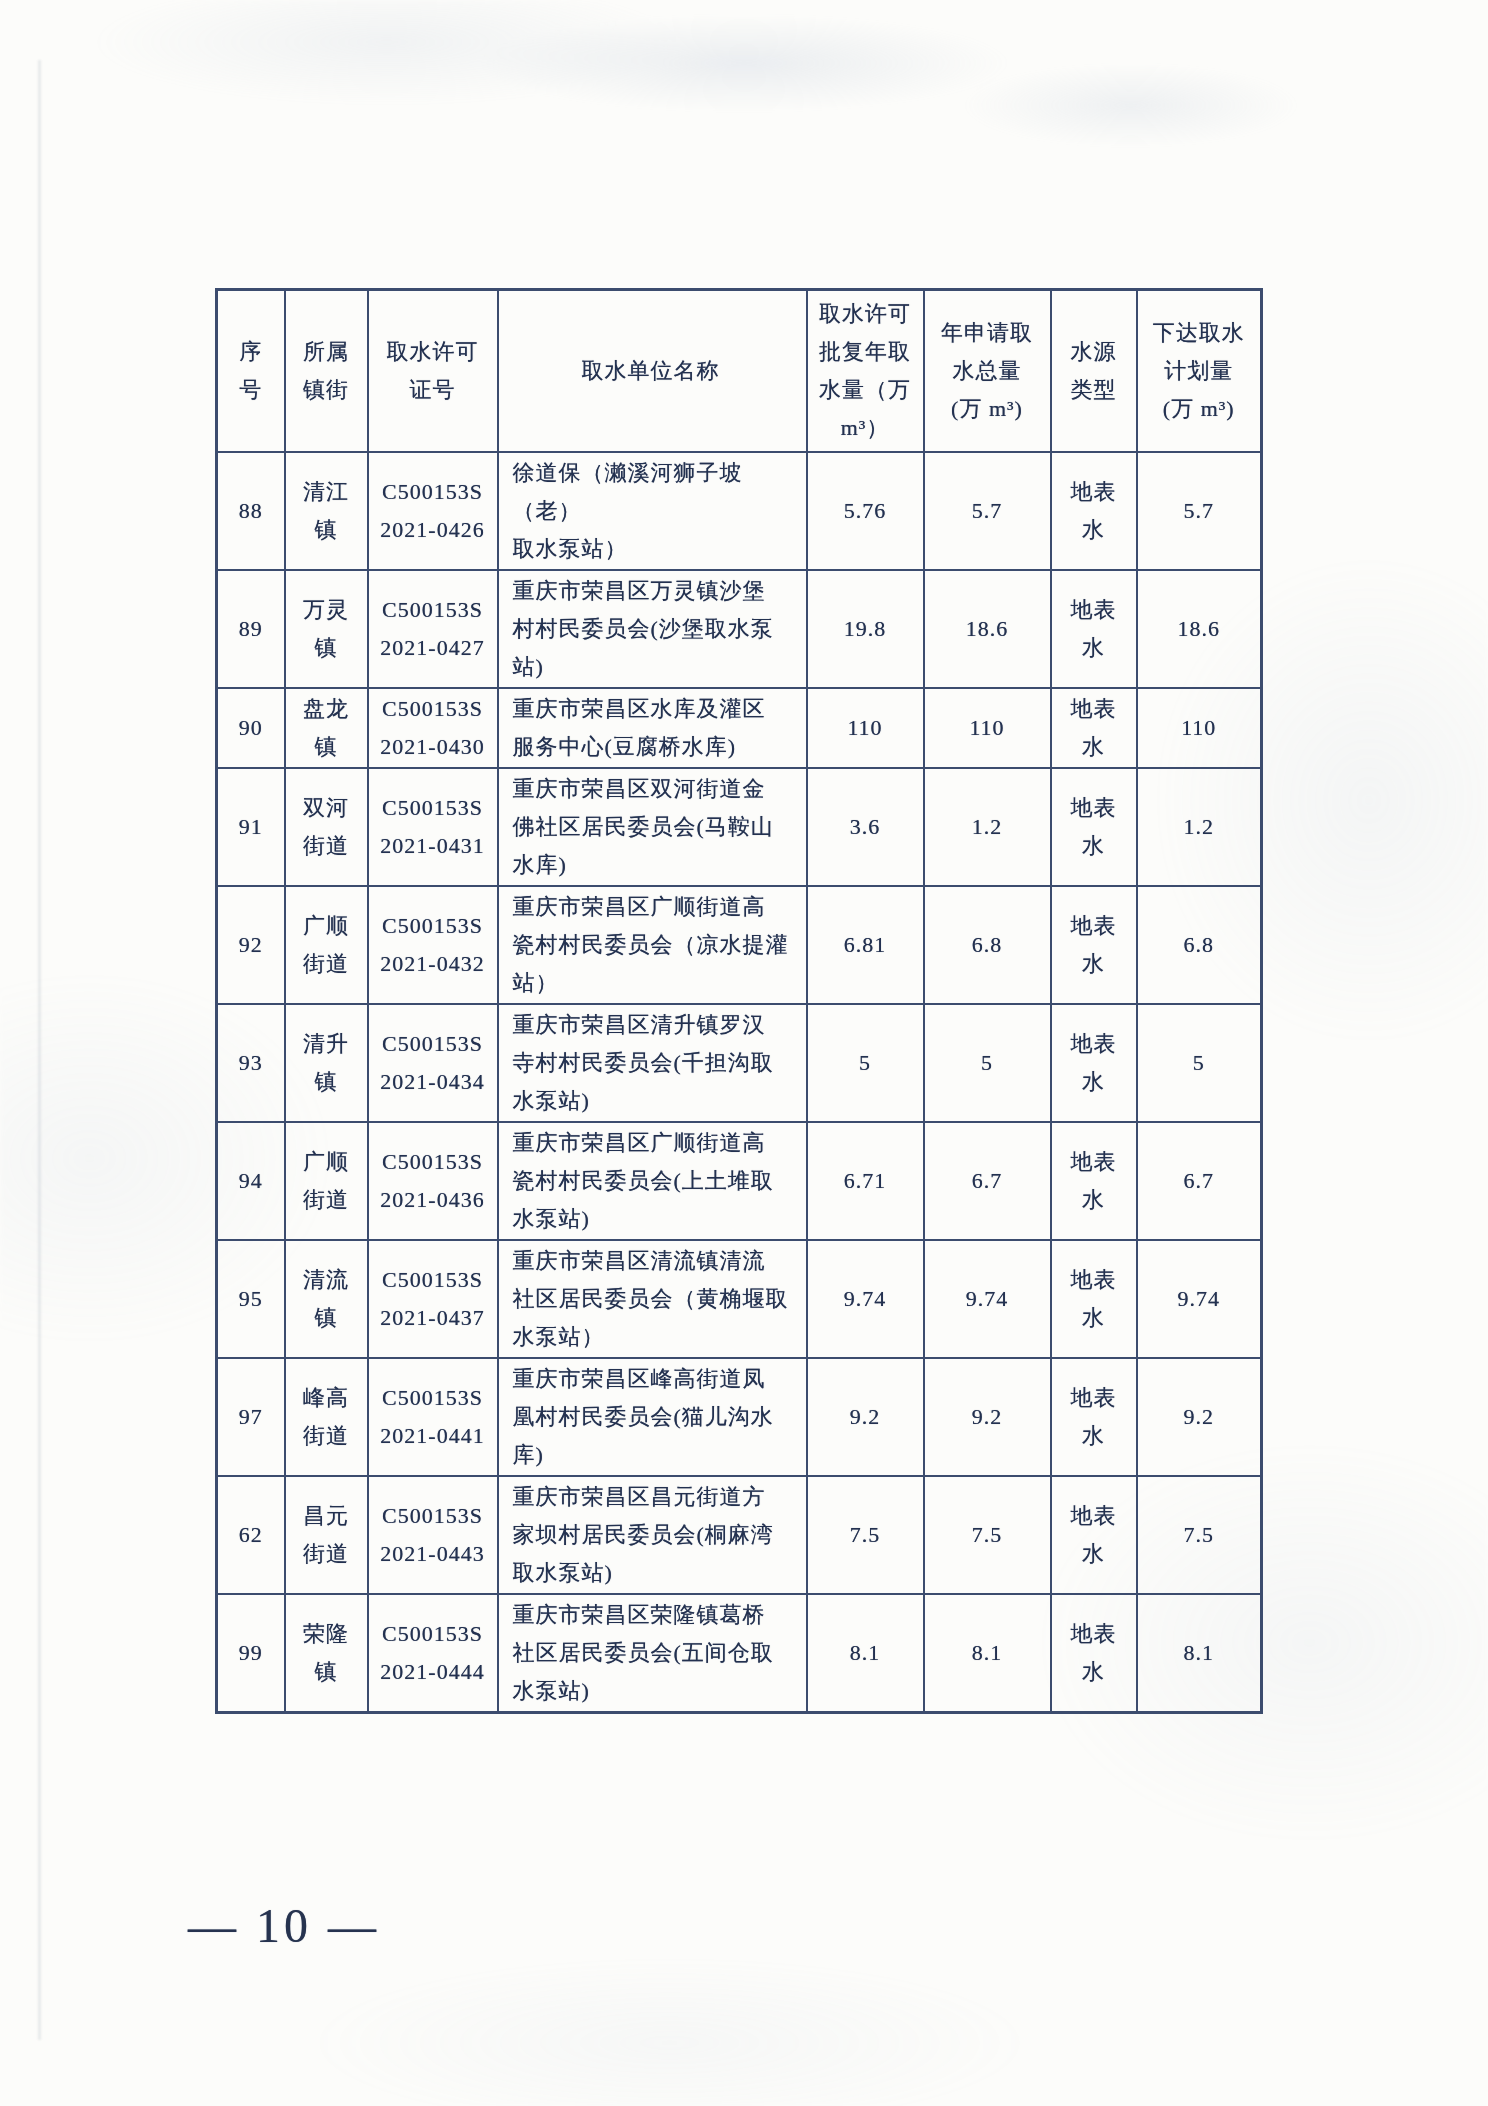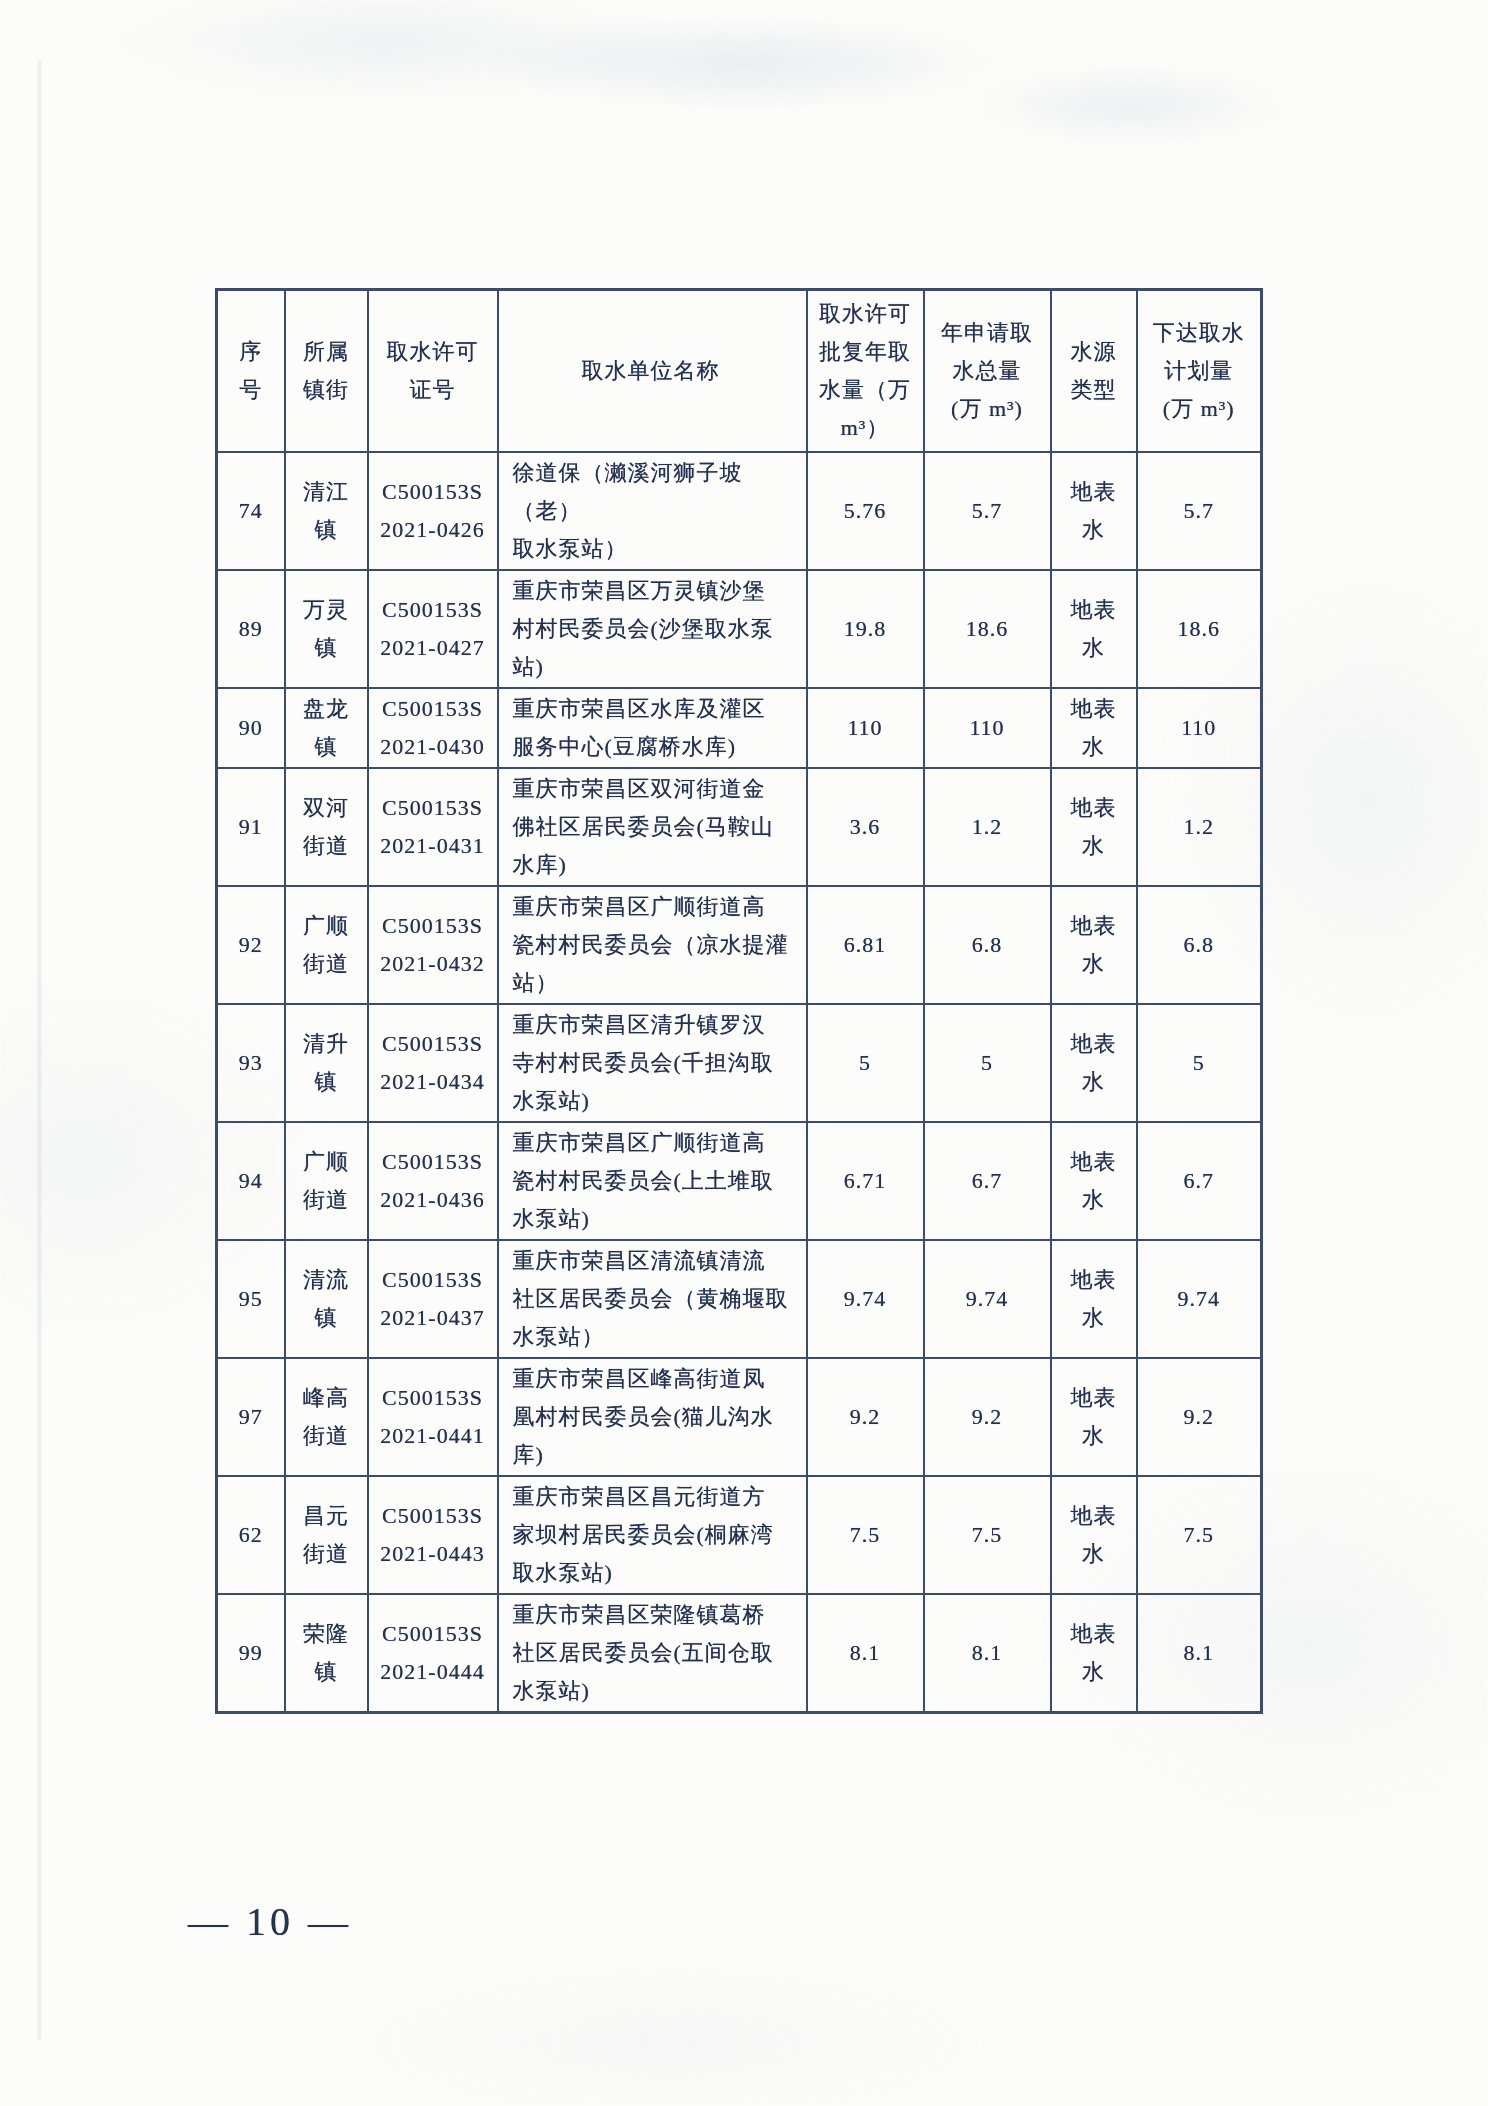--- a/index.html
+++ b/index.html
@@ -47,21 +47,21 @@
     font-weight:normal;
     padding:1px 2px;
     letter-spacing:1px;
     text-shadow:0 0 .7px rgba(35,49,80,.75);
   }
   thead th{padding:4px 2px;text-align:center;}
   .c1,.c2,.c3,.c5,.c6,.c7,.c8{text-align:center;}
   .c4{text-align:left;padding:1px 17px 1px 14px;font-family:Liberation Serif, serif;}
   .page-number{
     position:absolute;left:188px;top:1898px;
-    font-size:40px;color:#26334f;
+    font-size:48px;color:#26334f;
     letter-spacing:4px;
     text-shadow:0 0 .7px rgba(35,49,80,.7);
   }
 </style>
 </head>
 <body>
 
 <div class="page">
   <div class="texture"></div>
   <div class="edge-line"></div>
@@ -95,21 +95,21 @@
 (万 m³)</th>
         <th class="c7">水源
 类型</th>
         <th class="c8">下达取水
 计划量
 (万 m³)</th>
       </tr>
     </thead>
     <tbody>
         <tr>
-    <td class="c1">74</td>
+    <td class="c1">88</td>
     <td class="c2">清江
 镇</td>
     <td class="c3">C500153S
 2021-0426</td>
     <td class="c4">徐道保（濑溪河狮子坡（老）
 取水泵站）</td>
     <td class="c5">5.76</td>
     <td class="c6">5.7</td>
     <td class="c7">地表
 水</td>

